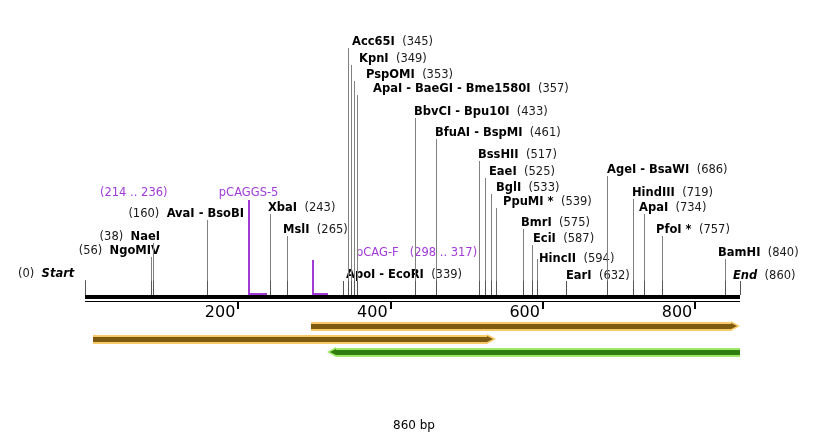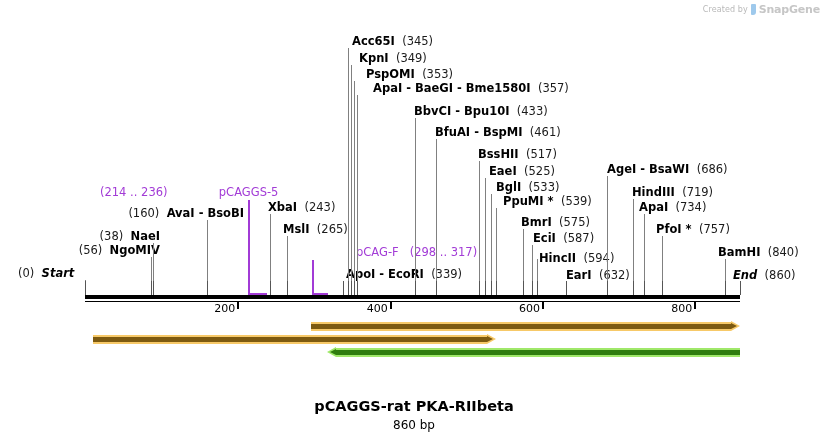--- a/index.html
+++ b/index.html
@@ -79,21 +79,21 @@
     height: 1px;
   }
   .tickmark {
     position: absolute;
     background: #000000;
     width: 2px;
     height: 8px;
   }
   .ticklabel {
     position: absolute;
-    font-size: 11px;
+    font-size: 16px;
     color: #000000;
     text-align: right;
     white-space: nowrap;
   }
 
   
   .primer-bracket {
     position: absolute;
     border-left: 2px solid #a23bd6;
     border-bottom: 2px solid #a23bd6;
@@ -165,25 +165,20 @@
     text-align: center;
     font-size: 12px;
     color: #000000;
   }
 </style>
 </head>
 <body>
 
 <div id="map">
 
-  <div class="credit">
-    <span class="credit-text">Created by</span>
-    <span class="credit-mark"></span>
-    <span class="credit-brand">SnapGene</span>
-  </div>
 
   <div id="labels-layer">
       <div class="lbl" style="top: 244px; left: auto; right: 668px;"><span class="pos">(56)</span>&nbsp;&nbsp;<span class="enz">NgoMIV</span></div>
       <div class="lbl" style="top: 230px; left: auto; right: 668px;"><span class="pos">(38)</span>&nbsp;&nbsp;<span class="enz">NaeI</span></div>
       <div class="lbl" style="top: 207px; left: auto; right: 584px;"><span class="pos">(160)</span>&nbsp;&nbsp;<span class="enz">AvaI</span><span class="sep">&nbsp;-&nbsp;</span><span class="enz">BsoBI</span></div>
       <div class="lbl" style="left: 268px; top: 201px;"><span class="enz">XbaI</span>&nbsp;&nbsp;<span class="pos">(243)</span></div>
       <div class="lbl" style="left: 283px; top: 223px;"><span class="enz">MslI</span>&nbsp;&nbsp;<span class="pos">(265)</span></div>
       <div class="lbl" style="left: 346px; top: 268px;"><span class="enz">ApoI</span><span class="sep">&nbsp;-&nbsp;</span><span class="enz">EcoRI</span>&nbsp;&nbsp;<span class="pos">(339)</span></div>
       <div class="lbl" style="left: 352px; top: 35px;"><span class="enz">Acc65I</span>&nbsp;&nbsp;<span class="pos">(345)</span></div>
       <div class="lbl" style="left: 359px; top: 52px;"><span class="enz">KpnI</span>&nbsp;&nbsp;<span class="pos">(349)</span></div>
@@ -299,16 +294,15 @@
         </div>
       </div>
       <div class="feat green rev" style="left: 327.198px; top: 348px; width: 412.802px;">
         <div class="feat-body" style="left: 9px; width: 403.802px;"></div>
         <div class="feat-head" style="left: 0px;">
           <div class="feat-head-inner"></div>
         </div>
       </div>
     </div>
 
-  <div class="title" style="top:398px;">pCAGGS-rat PKA-RIIbeta</div>
   <div class="subtitle" style="top:418px;">860 bp</div>
 
 </div>
 
 </body></html>

